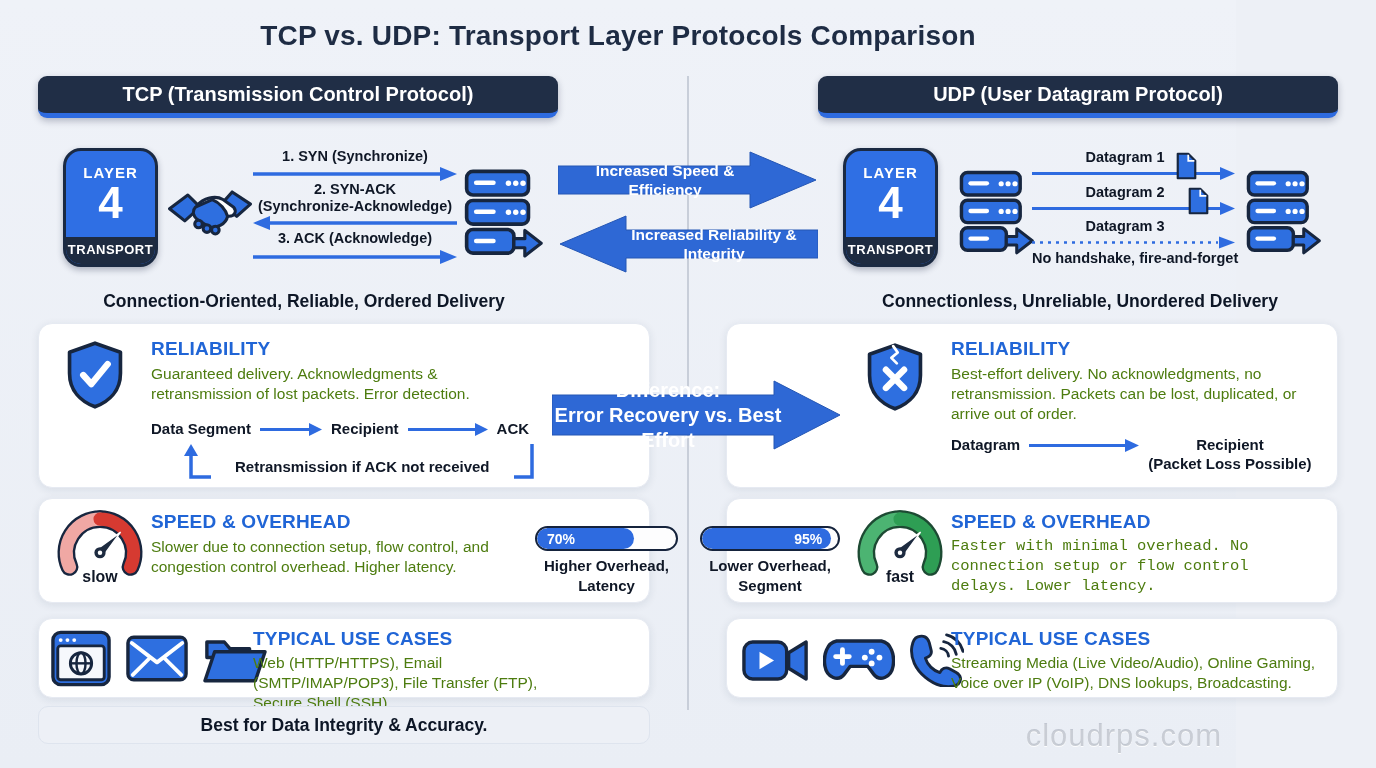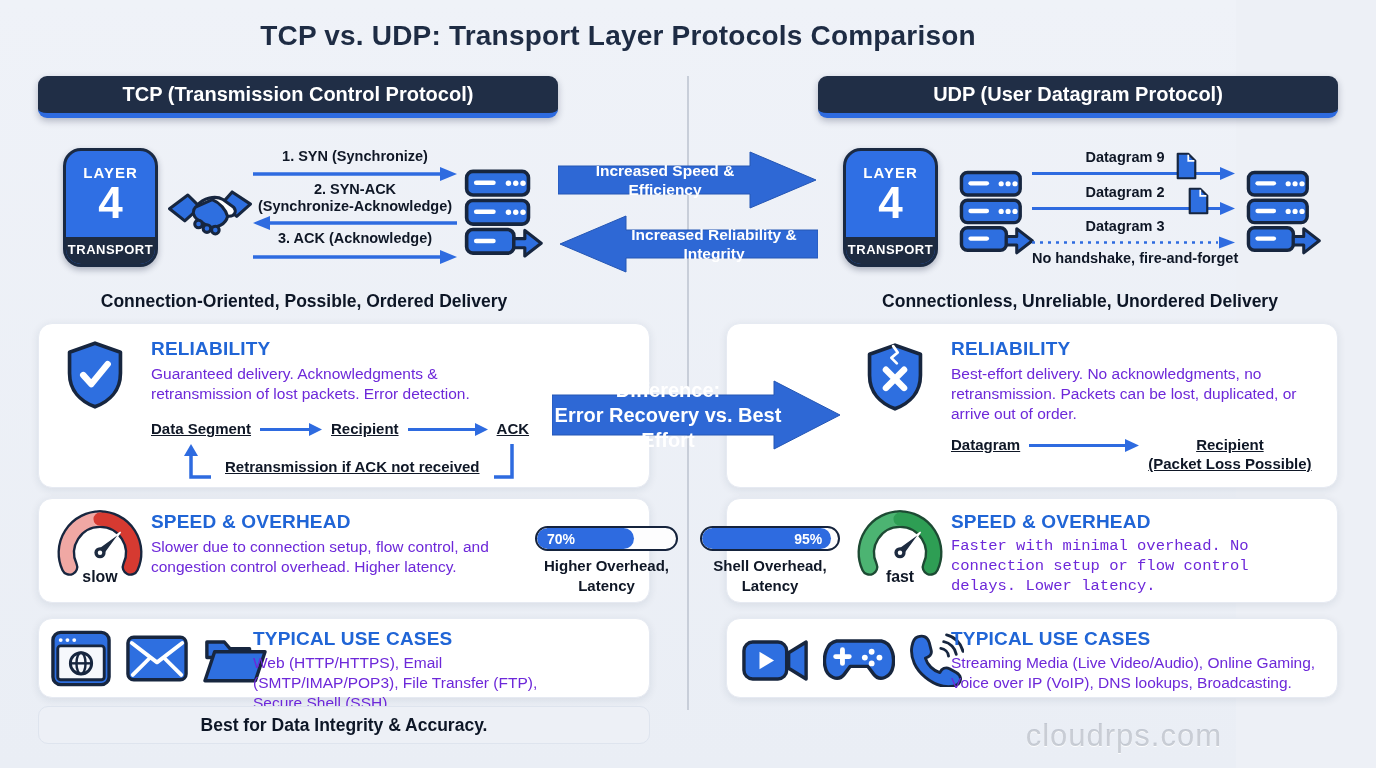--- a/index.html
+++ b/index.html
@@ -27,22 +27,22 @@
   .lb-num  { font-size:44px; font-weight:800; line-height:1; }
   .lb-bottom { background:#1e2b40; font-size:13px; font-weight:700; letter-spacing:.5px; padding:5px 0 7px; }
 
   .hs-label { position:absolute; width:100%; text-align:center; font-size:14.5px; font-weight:700;
               color:#0f1726; white-space:nowrap; }
   .tagline { top:291px; text-align:center; font-size:17.5px; font-weight:700; color:#0d1626; }
 
   .card { position:absolute; background:#ffffff; border-radius:14px; border:1px solid #e6eaf2;
           box-shadow:0 2px 8px rgba(25,39,70,.09); }
   .card-heading { position:absolute; font-size:19px; font-weight:700; color:#2065d6; letter-spacing:.2px; }
-  .card-body { position:absolute; font-size:15.5px; font-weight:500; color:#6d28d9; line-height:1.29; }
-  .flow-label { font-size:15px; font-weight:700; color:#0f1726; white-space:nowrap;text-decoration:underline; }
+  .card-body { position:absolute; font-size:15.5px; font-weight:500; color:#4d7c0f; line-height:1.29; }
+  .flow-label { font-size:15px; font-weight:700; color:#0f1726; white-space:nowrap; }
   .flow-row { position:absolute; display:flex; align-items:flex-start; gap:9px; }
   .flow-col { display:flex; flex-direction:column; align-items:center; gap:2px; }
 
   .arrow-wrap { position:absolute; }
   .arrow-text { position:absolute; top:0; height:100%; display:flex; flex-direction:column;
                 align-items:center; justify-content:center; color:#fff; font-weight:700;
                 font-size:15.5px; line-height:1.25; text-align:center; }
 
   .bar { position:absolute; height:25px; border:2.5px solid #15233c; border-radius:14px;
          background:#fdfdfe; overflow:hidden;text-align:right; }
@@ -173,21 +173,21 @@
         <circle cx="58" cy="17" r="3"></circle>
         <circle cx="66" cy="17" r="3"></circle>
       <circle cx="50" cy="49" r="3"></circle>
         <circle cx="58" cy="49" r="3"></circle>
         <circle cx="66" cy="49" r="3"></circle>
     </g>
     <path d="M56 78 h12 v-9 l18 14 -18 14 v-9 h-12 z" fill="#2e6fe0" stroke="#17263f" stroke-width="3.5" stroke-linejoin="round"></path>
   </svg>
 
   <div class="abs" style="left:1032px; top:146px; width:206px; height:126px;">
-    <div class="hs-label" style="top:3px; width:186px;">Datagram 9</div>
+    <div class="hs-label" style="top:3px; width:186px;">Datagram 1</div>
     <svg class="abs" style="left:0; top:21px;" width="203" height="13">
       <line x1="0" y1="6.5" x2="188" y2="6.5" stroke="#2e6be0" stroke-width="3"></line>
       <polygon points="188,0 203,6.5 188,13" fill="#2e6be0"></polygon>
     </svg>
     <svg class="abs" style="left:143px; top:6px;" width="23" height="28" viewBox="0 0 26 32">
       <path d="M3 2 H15 L23 10 V30 H3 Z" fill="#2e6fe0" stroke="#17263f" stroke-width="2.5" stroke-linejoin="round"></path>
       <path d="M15 3 V10 H22" fill="none" stroke="#fff" stroke-width="2"></path>
     </svg>
 
     <div class="hs-label" style="top:38px; width:186px;">Datagram 2</div>
@@ -221,21 +221,21 @@
       <circle cx="50" cy="17" r="3"></circle>
         <circle cx="58" cy="17" r="3"></circle>
         <circle cx="66" cy="17" r="3"></circle>
       <circle cx="50" cy="49" r="3"></circle>
         <circle cx="58" cy="49" r="3"></circle>
         <circle cx="66" cy="49" r="3"></circle>
     </g>
     <path d="M56 78 h12 v-9 l18 14 -18 14 v-9 h-12 z" fill="#2e6fe0" stroke="#17263f" stroke-width="3.5" stroke-linejoin="round"></path>
   </svg>
 
-  <div class="abs tagline" style="left:38px; width:532px;">Connection-Oriented, Possible, Ordered Delivery</div>
+  <div class="abs tagline" style="left:38px; width:532px;">Connection-Oriented, Reliable, Ordered Delivery</div>
   <div class="abs tagline" style="left:818px; width:524px;">Connectionless, Unreliable, Unordered Delivery</div>
 
   <div class="card" style="left:38px; top:323px; width:612px; height:165px;">
     <svg class="abs" style="left:26px; top:16px;" width="60" height="70" viewBox="0 0 66 76">
       <path d="M33 3 L61 13 V36 C61 55 49 67 33 73 C17 67 5 55 5 36 V13 Z" fill="#2e6fe0" stroke="#17263f" stroke-width="4" stroke-linejoin="round"></path>
       <path d="M20 38 L29 48 L47 26" stroke="#fff" stroke-width="7" fill="none" stroke-linecap="round" stroke-linejoin="round"></path>
     </svg>
     <div class="card-heading" style="left:112px; top:14px;">RELIABILITY</div>
     <div class="card-body" style="left:112px; top:40px; width:360px;">Guaranteed delivery. Acknowledgments &amp; retransmission of lost packets. Error detection.</div>
 
@@ -246,21 +246,21 @@
         <polygon points="49,0 62,6.5 49,13" fill="#2e6be0"></polygon>
       </svg>
       <span class="flow-label">Recipient</span>
       <svg width="80" height="13" style="margin-top:3px;">
         <line x1="0" y1="6.5" x2="67" y2="6.5" stroke="#2e6be0" stroke-width="3"></line>
         <polygon points="67,0 80,6.5 67,13" fill="#2e6be0"></polygon>
       </svg>
       <span class="flow-label">ACK</span>
     </div>
 
-    <div class="flow-row" style="left:142px; top:120px; gap:14px;">
+    <div class="flow-row" style="left:142px; top:120px; gap:24px;">
       <svg width="30" height="40">
         <polygon points="10,0 3,12 17,12" fill="#2e6be0"></polygon>
         <path d="M10 10 V33 H30" stroke="#2e6be0" stroke-width="3.5" fill="none"></path>
       </svg>
       <span class="flow-label" style="margin-top:14px;">Retransmission if ACK not received</span>
       <svg width="26" height="40">
         <path d="M18 0 V33 H0" stroke="#2e6be0" stroke-width="3.5" fill="none"></path>
       </svg>
     </div>
   </div>
@@ -332,21 +332,21 @@
     </svg>
     <div class="card-heading" style="left:224px; top:12px;">SPEED &amp; OVERHEAD</div>
     <div class="card-body" style="left:224px; top:38px; width:368px;font-family:Liberation Mono, monospace;">Faster with minimal overhead. No connection setup or flow control delays. Lower latency.</div>
   </div>
 
   <div class="bar" style="left:700px; top:526px; width:140px; z-index:4;">
     <div class="bar-fill lab-right" style="width: 95%; padding-left: 27px;">
       <span>95%</span>
     </div>
   </div>
-  <div class="bar-caption" style="left:700px; top:556px; width:140px; z-index:4;">Shell Overhead, Latency</div>
+  <div class="bar-caption" style="left:700px; top:556px; width:140px; z-index:4;">Lower Overhead, Segment</div>
 
   <div class="card" style="left:38px; top:618px; width:612px; height:80px;">
     <div class="icon-row" style="left:12px; top:11px;">
       <svg width="60" height="57" viewBox="0 0 62 58">
         <rect x="2" y="2" width="58" height="54" rx="8" fill="#2e6fe0" stroke="#17263f" stroke-width="3.5"></rect>
         <circle cx="10" cy="10" r="2" fill="#fff"></circle>
           <circle cx="17" cy="10" r="2" fill="#fff"></circle>
           <circle cx="24" cy="10" r="2" fill="#fff"></circle>
         <rect x="7" y="16" width="48" height="35" rx="3" fill="#f6f8fc" stroke="#17263f" stroke-width="3"></rect>
         <circle cx="31" cy="34" r="11" fill="none" stroke="#17263f" stroke-width="3"></circle>

